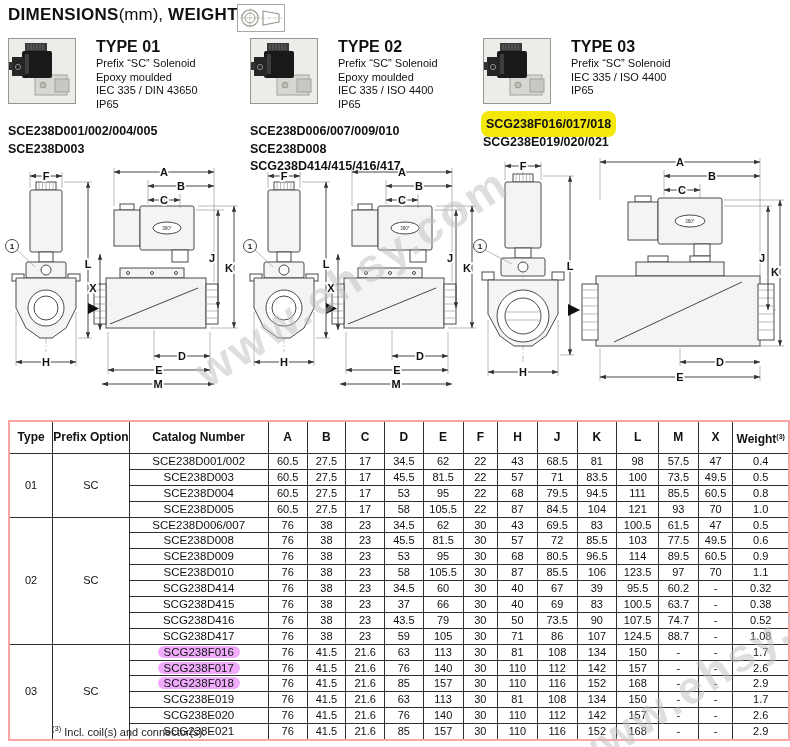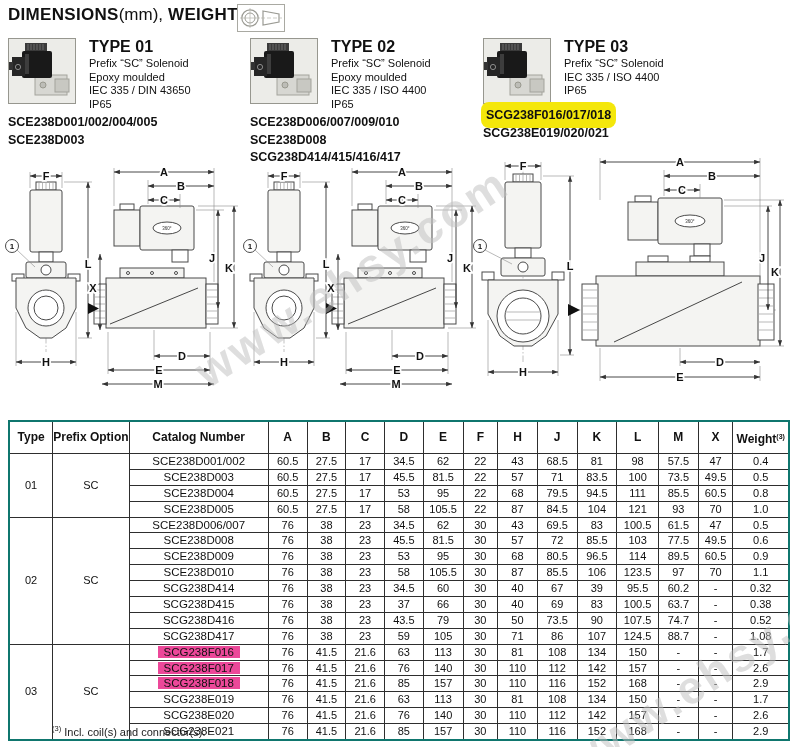--- a/index.html
+++ b/index.html
@@ -4,50 +4,50 @@
 <style>
   html,body{margin:0;padding:0;background:#fff;}
   #page{position:relative;width:790px;height:747px;background:#fff;color:#111;
         font-family:"Liberation Sans",sans-serif;overflow:hidden;}
   
   .title{position:absolute;left:8px;top:5px;font-size:17px;white-space:nowrap;}
   .title .b{font-weight:bold;letter-spacing:.3px;}
   .icon-box{position:absolute;left:237px;top:4px;}
   
   .type-block{position:absolute;top:38px;}
-  .tb-head{display:flex;gap:13px;}
+  .tb-head{display:flex;gap:20px;}
   .photo{width:66px;height:64px;border:1px solid #97978f;background:#ecece8;flex:none;}
   .t-title{font-size:16px;font-weight:bold;line-height:17px;}
   .t-specs{font-size:11px;line-height:13.5px;margin-top:2px;white-space:nowrap;}
-  .t-cats{margin-top:3px;font-weight:bold;font-size:12.5px;line-height:17.5px;white-space:nowrap;}
+  .t-cats{margin-top:12px;font-weight:bold;font-size:12.5px;line-height:17.5px;white-space:nowrap;}
   .hl{background:#f4e70b;border-radius:8px;padding:6px 5px;margin-left:-2px;}
   
   .diagram{position:absolute;}
   svg .ln{fill:#fff;stroke:#4a4a4a;stroke-width:1;}
   svg .lnf{fill:#f4f4f2;stroke:#4a4a4a;stroke-width:1;}
   svg .dim{stroke:#333;stroke-width:.9;fill:none;}
   svg .ext{stroke:#8a8a8a;stroke-width:.6;}
   svg .cl{stroke:#999;stroke-width:.6;stroke-dasharray:7 2 1.5 2;fill:none;}
   svg text.lbl{font:bold 11px "Liberation Sans",sans-serif;fill:#111;
                paint-order:stroke;stroke:#fff;stroke-width:3.5px;}
   svg text.mk{font:bold 8px "Liberation Sans",sans-serif;fill:#111;}
   svg text.logo{font:4.5px "Liberation Sans",sans-serif;fill:#333;}
   
   .legend{position:absolute;right:6px;top:394px;font-size:12px;white-space:nowrap;}
   .circ{display:inline-block;width:13px;height:13px;border:1px solid #222;border-radius:50%;
         text-align:center;font-size:9px;line-height:13px;vertical-align:-2px;margin-right:5px;font-weight:bold;}
   
   table{position:absolute;left:8px;top:420px;border-collapse:collapse;table-layout:fixed;
-        border:2px solid #0f766e;}
+        border:2px solid #fca5a5;}
   th,td{border:1px solid #2e2e2e;text-align:center;padding:0;font-size:11px;
         height:14.9px;line-height:13px;white-space:nowrap;overflow:hidden;}
   thead th{font-size:12px;height:31px;line-height:13px;font-weight:bold;}
   td.cat{font-size:11.5px;}
   .wsup{font-size:7px;vertical-align:4px;}
-  .hl2{background:#ec4899;border-radius:0;padding:0 6px;}
+  .hl2{background:#f0abfc;border-radius:6px;padding:0 6px;}
   
   .footnote{position:absolute;left:8px;top:724px;font-size:11px;color:#222;padding-left:44px;}
   .footnote sup{font-size:7.5px;}
   
   .wm{position:absolute;color:#bfbfbf;opacity:.5;font-size:46px;font-weight:bold;
       letter-spacing:3px;transform:rotate(-33deg);pointer-events:none;white-space:nowrap;z-index:6;}
   .wm1{left:170px;top:250px;}
   .wm2{left:540px;top:640px;}
 </style>
 </head>

